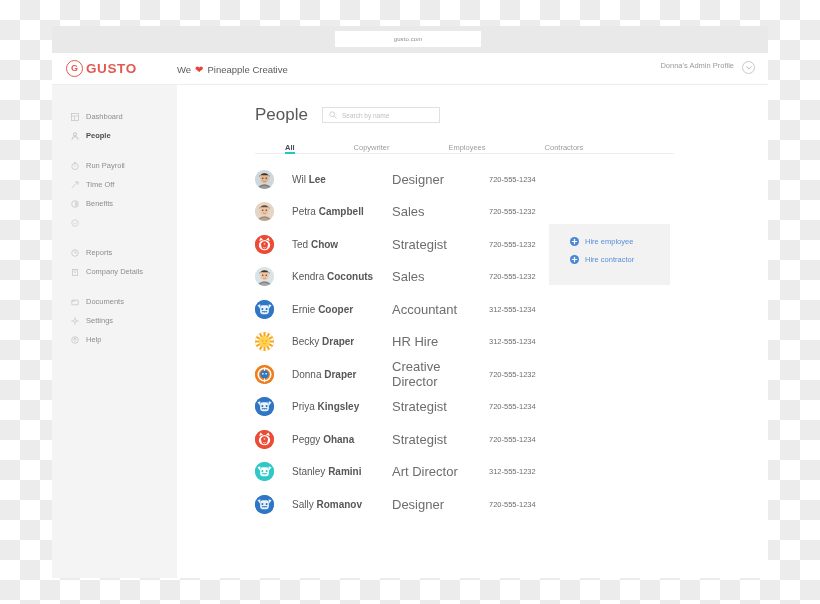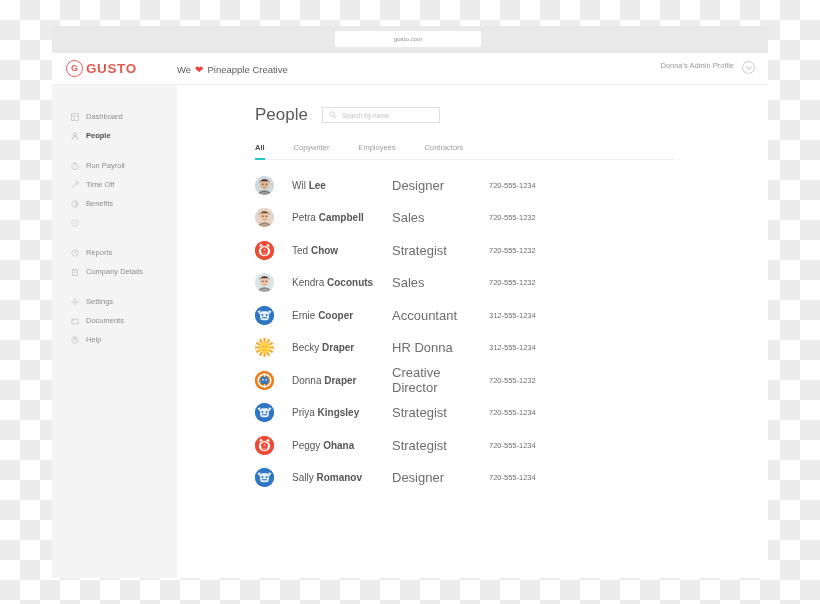--- a/index.html
+++ b/index.html
@@ -166,23 +166,23 @@
     display: flex;
     gap: 29px;
     margin-top: 18px;
     border-bottom: 1px solid #ededed;
     width: 419px;
     box-sizing: border-box;
   }
   .tab {
     font-size: 7.5px;
     color: #9d9d9d;
-    padding-bottom: 6px;
     border-bottom: 2px solid transparent;
     margin-bottom: -1px;
+    margin-left: 30px;
   }
   .tab.active { color: #4a4a4a; font-weight: bold; border-bottom-color: #1fc8c0; }
 
   
   .people { margin-top: 9px; width: 419px; }
   .row {
     display: flex;
     align-items: center;
     height: 32.5px;
   }
@@ -338,39 +338,39 @@
               </svg>
           </span>
           <span class="nav-label">Company Details</span>
         </div>
       </div>
 
       <div class="nav-group">
         <div class="nav-item">
           <span class="nav-ico">
             <svg width="8" height="8" viewBox="0 0 8 8">
+                <rect x="0.8" y="2.2" width="6.4" height="4.6" rx="0.5" fill="none" stroke="#c7c7c7" stroke-width="0.8"></rect>
+                <path d="M0.8 3.2 L3.2 3.2 L3.8 2.2" fill="none" stroke="#c7c7c7" stroke-width="0.7"></path>
+              </svg>
+          </span>
+          <span class="nav-label">Documents</span>
+        </div>
+        <div class="nav-item">
+          <span class="nav-ico">
+            <svg width="8" height="8" viewBox="0 0 8 8">
                 <circle cx="4" cy="4" r="1.5" fill="none" stroke="#c7c7c7" stroke-width="0.8"></circle>
                 <g stroke="#c7c7c7" stroke-width="0.8" stroke-linecap="round">
                   <line x1="4" y1="0.6" x2="4" y2="1.6"></line>
                   <line x1="4" y1="6.4" x2="4" y2="7.4"></line>
                   <line x1="0.6" y1="4" x2="1.6" y2="4"></line>
                   <line x1="6.4" y1="4" x2="7.4" y2="4"></line>
                 </g>
               </svg>
           </span>
           <span class="nav-label">Settings</span>
-        </div>
-        <div class="nav-item">
-          <span class="nav-ico">
-            <svg width="8" height="8" viewBox="0 0 8 8">
-                <rect x="0.8" y="2.2" width="6.4" height="4.6" rx="0.5" fill="none" stroke="#c7c7c7" stroke-width="0.8"></rect>
-                <path d="M0.8 3.2 L3.2 3.2 L3.8 2.2" fill="none" stroke="#c7c7c7" stroke-width="0.7"></path>
-              </svg>
-          </span>
-          <span class="nav-label">Documents</span>
         </div>
         <div class="nav-item">
           <span class="nav-ico">
             <svg width="8" height="8" viewBox="0 0 8 8">
                 <circle cx="4" cy="4" r="3.3" fill="none" stroke="#c7c7c7" stroke-width="0.8"></circle>
                 <path d="M4 2 L4 5.4" fill="none" stroke="#c7c7c7" stroke-width="0.8" stroke-linecap="round"></path>
                 <path d="M2.6 3.4 L4 2 L5.4 3.4" fill="none" stroke="#c7c7c7" stroke-width="0.8" stroke-linecap="round"></path>
               </svg>
           </span>
           <span class="nav-label">Help</span>
@@ -504,21 +504,21 @@
                 <line x1="9.999999999999998" y1="4.6" x2="9.999999999999998" y2="0.5999999999999996" stroke="#f5a623" stroke-width="2.2" stroke-linecap="round"></line>
                 <line x1="12.700000000000001" y1="5.323462819564031" x2="14.700000000000001" y2="1.8593612044262766" stroke="#f5a623" stroke-width="2.2" stroke-linecap="round"></line>
                 <line x1="14.676537180435968" y1="7.299999999999997" x2="18.14063879557372" y2="5.299999999999995" stroke="#f5a623" stroke-width="2.2" stroke-linecap="round"></line>
                 <circle cx="10" cy="10" r="5.8" fill="#ffd34d"></circle>
                 <circle cx="8" cy="9.2" r=".9" fill="#f5a623"></circle>
                 <circle cx="12" cy="9.2" r=".9" fill="#f5a623"></circle>
                 <path d="M8.2 11.8 Q10 13.4 11.8 11.8" fill="none" stroke="#f5a623" stroke-width=".8"></path>
               </svg>
             </div>
             <div class="cell-name">Becky <b>Draper</b></div>
-            <div class="cell-role">HR Donna</div>
+            <div class="cell-role">HR Hire</div>
             <div class="cell-phone">312-555-1234</div>
           </div>
           <div class="row">
             <div class="avatar" style="background: rgb(240, 125, 26);">
               <svg viewBox="0 0 20 20">
                 <rect width="20" height="20" fill="#f07d1a"></rect>
                 <circle cx="10" cy="10" r="6.6" fill="none" stroke="#ffffff" stroke-width="1.6"></circle>
                 <circle cx="10" cy="9.8" r="4.4" fill="#2f76c4"></circle>
                 <circle cx="8.3" cy="9.2" r=".9" fill="#ffffff"></circle>
                 <circle cx="11.7" cy="9.2" r=".9" fill="#ffffff"></circle>
@@ -559,34 +559,73 @@
                 <ellipse cx="12.7" cy="9.6" rx="1" ry="1.3" fill="#ed4b35"></ellipse>
                 <ellipse cx="10" cy="9.4" rx=".9" ry=".7" fill="#fff"></ellipse>
                 <path d="M8.6 13 Q10 14.4 11.4 13" fill="none" stroke="#fff" stroke-width=".7"></path>
               </svg>
             </div>
             <div class="cell-name">Peggy <b>Ohana</b></div>
             <div class="cell-role">Strategist</div>
             <div class="cell-phone">720-555-1234</div>
           </div>
           <div class="row">
+            <div class="avatar" style="background: rgb(46, 200, 200);">
+              <svg viewBox="0 0 20 20">
+                <rect width="20" height="20" fill="#2ec8c8"></rect>
+                <path d="M2.6 5.6 L5.6 4.4 L5.6 9.6 Z" fill="#ffffff"></path>
+                <path d="M17.4 5.6 L14.4 4.4 L14.4 9.6 Z" fill="#ffffff"></path>
+                <rect x="5.4" y="5.6" width="9.2" height="9.4" rx="2.6" fill="#ffffff"></rect>
+                <circle cx="7.8" cy="9.6" r="1.1" fill="#2ec8c8"></circle>
+                <circle cx="12.2" cy="9.6" r="1.1" fill="#2ec8c8"></circle>
+                <path d="M7.6 12.2 L12.4 12.2" stroke="#2ec8c8" stroke-width=".9" stroke-linecap="round"></path>
+                <path d="M8.2 12.2 L8.2 13.4 M10 12.2 L10 13.4 M11.8 12.2 L11.8 13.4" stroke="#2ec8c8" stroke-width=".6"></path>
+              </svg>
+            </div>
+            <div class="cell-name">Stanley <b>Ramini</b></div>
+            <div class="cell-role">Art Director</div>
+            <div class="cell-phone">312-555-1232</div>
+          </div>
+          <div class="row">
             <div class="avatar" style="background: rgb(47, 118, 196);">
               <svg viewBox="0 0 20 20">
                 <rect width="20" height="20" fill="#2f76c4"></rect>
                 <path d="M2.6 5.6 L5.6 4.4 L5.6 9.6 Z" fill="#eaf2fb"></path>
                 <path d="M17.4 5.6 L14.4 4.4 L14.4 9.6 Z" fill="#eaf2fb"></path>
                 <rect x="5.4" y="5.6" width="9.2" height="9.4" rx="2.6" fill="#eaf2fb"></rect>
                 <circle cx="7.8" cy="9.6" r="1.1" fill="#2f76c4"></circle>
                 <circle cx="12.2" cy="9.6" r="1.1" fill="#2f76c4"></circle>
                 <path d="M7.6 12.2 L12.4 12.2" stroke="#2f76c4" stroke-width=".9" stroke-linecap="round"></path>
                 <path d="M8.2 12.2 L8.2 13.4 M10 12.2 L10 13.4 M11.8 12.2 L11.8 13.4" stroke="#2f76c4" stroke-width=".6"></path>
               </svg>
             </div>
             <div class="cell-name">Sally <b>Romanov</b></div>
             <div class="cell-role">Designer</div>
             <div class="cell-phone">720-555-1234</div>
           </div>
         </div>
 
+      <div class="hire-panel">
+        <div class="hire-link">
+          <span class="plus-ico">
+            <svg width="9" height="9" viewBox="0 0 9 9">
+                <circle cx="4.5" cy="4.5" r="4.5" fill="#4a86d6"></circle>
+                <line x1="4.5" y1="2.3" x2="4.5" y2="6.7" stroke="#fff" stroke-width="1.2" stroke-linecap="round"></line>
+                <line x1="2.3" y1="4.5" x2="6.7" y2="4.5" stroke="#fff" stroke-width="1.2" stroke-linecap="round"></line>
+              </svg>
+          </span>
+          <span class="hire-label">Hire employee</span>
+        </div>
+        <div class="hire-link">
+          <span class="plus-ico">
+            <svg width="9" height="9" viewBox="0 0 9 9">
+                <circle cx="4.5" cy="4.5" r="4.5" fill="#4a86d6"></circle>
+                <line x1="4.5" y1="2.3" x2="4.5" y2="6.7" stroke="#fff" stroke-width="1.2" stroke-linecap="round"></line>
+                <line x1="2.3" y1="4.5" x2="6.7" y2="4.5" stroke="#fff" stroke-width="1.2" stroke-linecap="round"></line>
+              </svg>
+          </span>
+          <span class="hire-label">Hire contractor</span>
+        </div>
+      </div>
 
     </div>
   </div>
 </div>
 
 </body></html>

